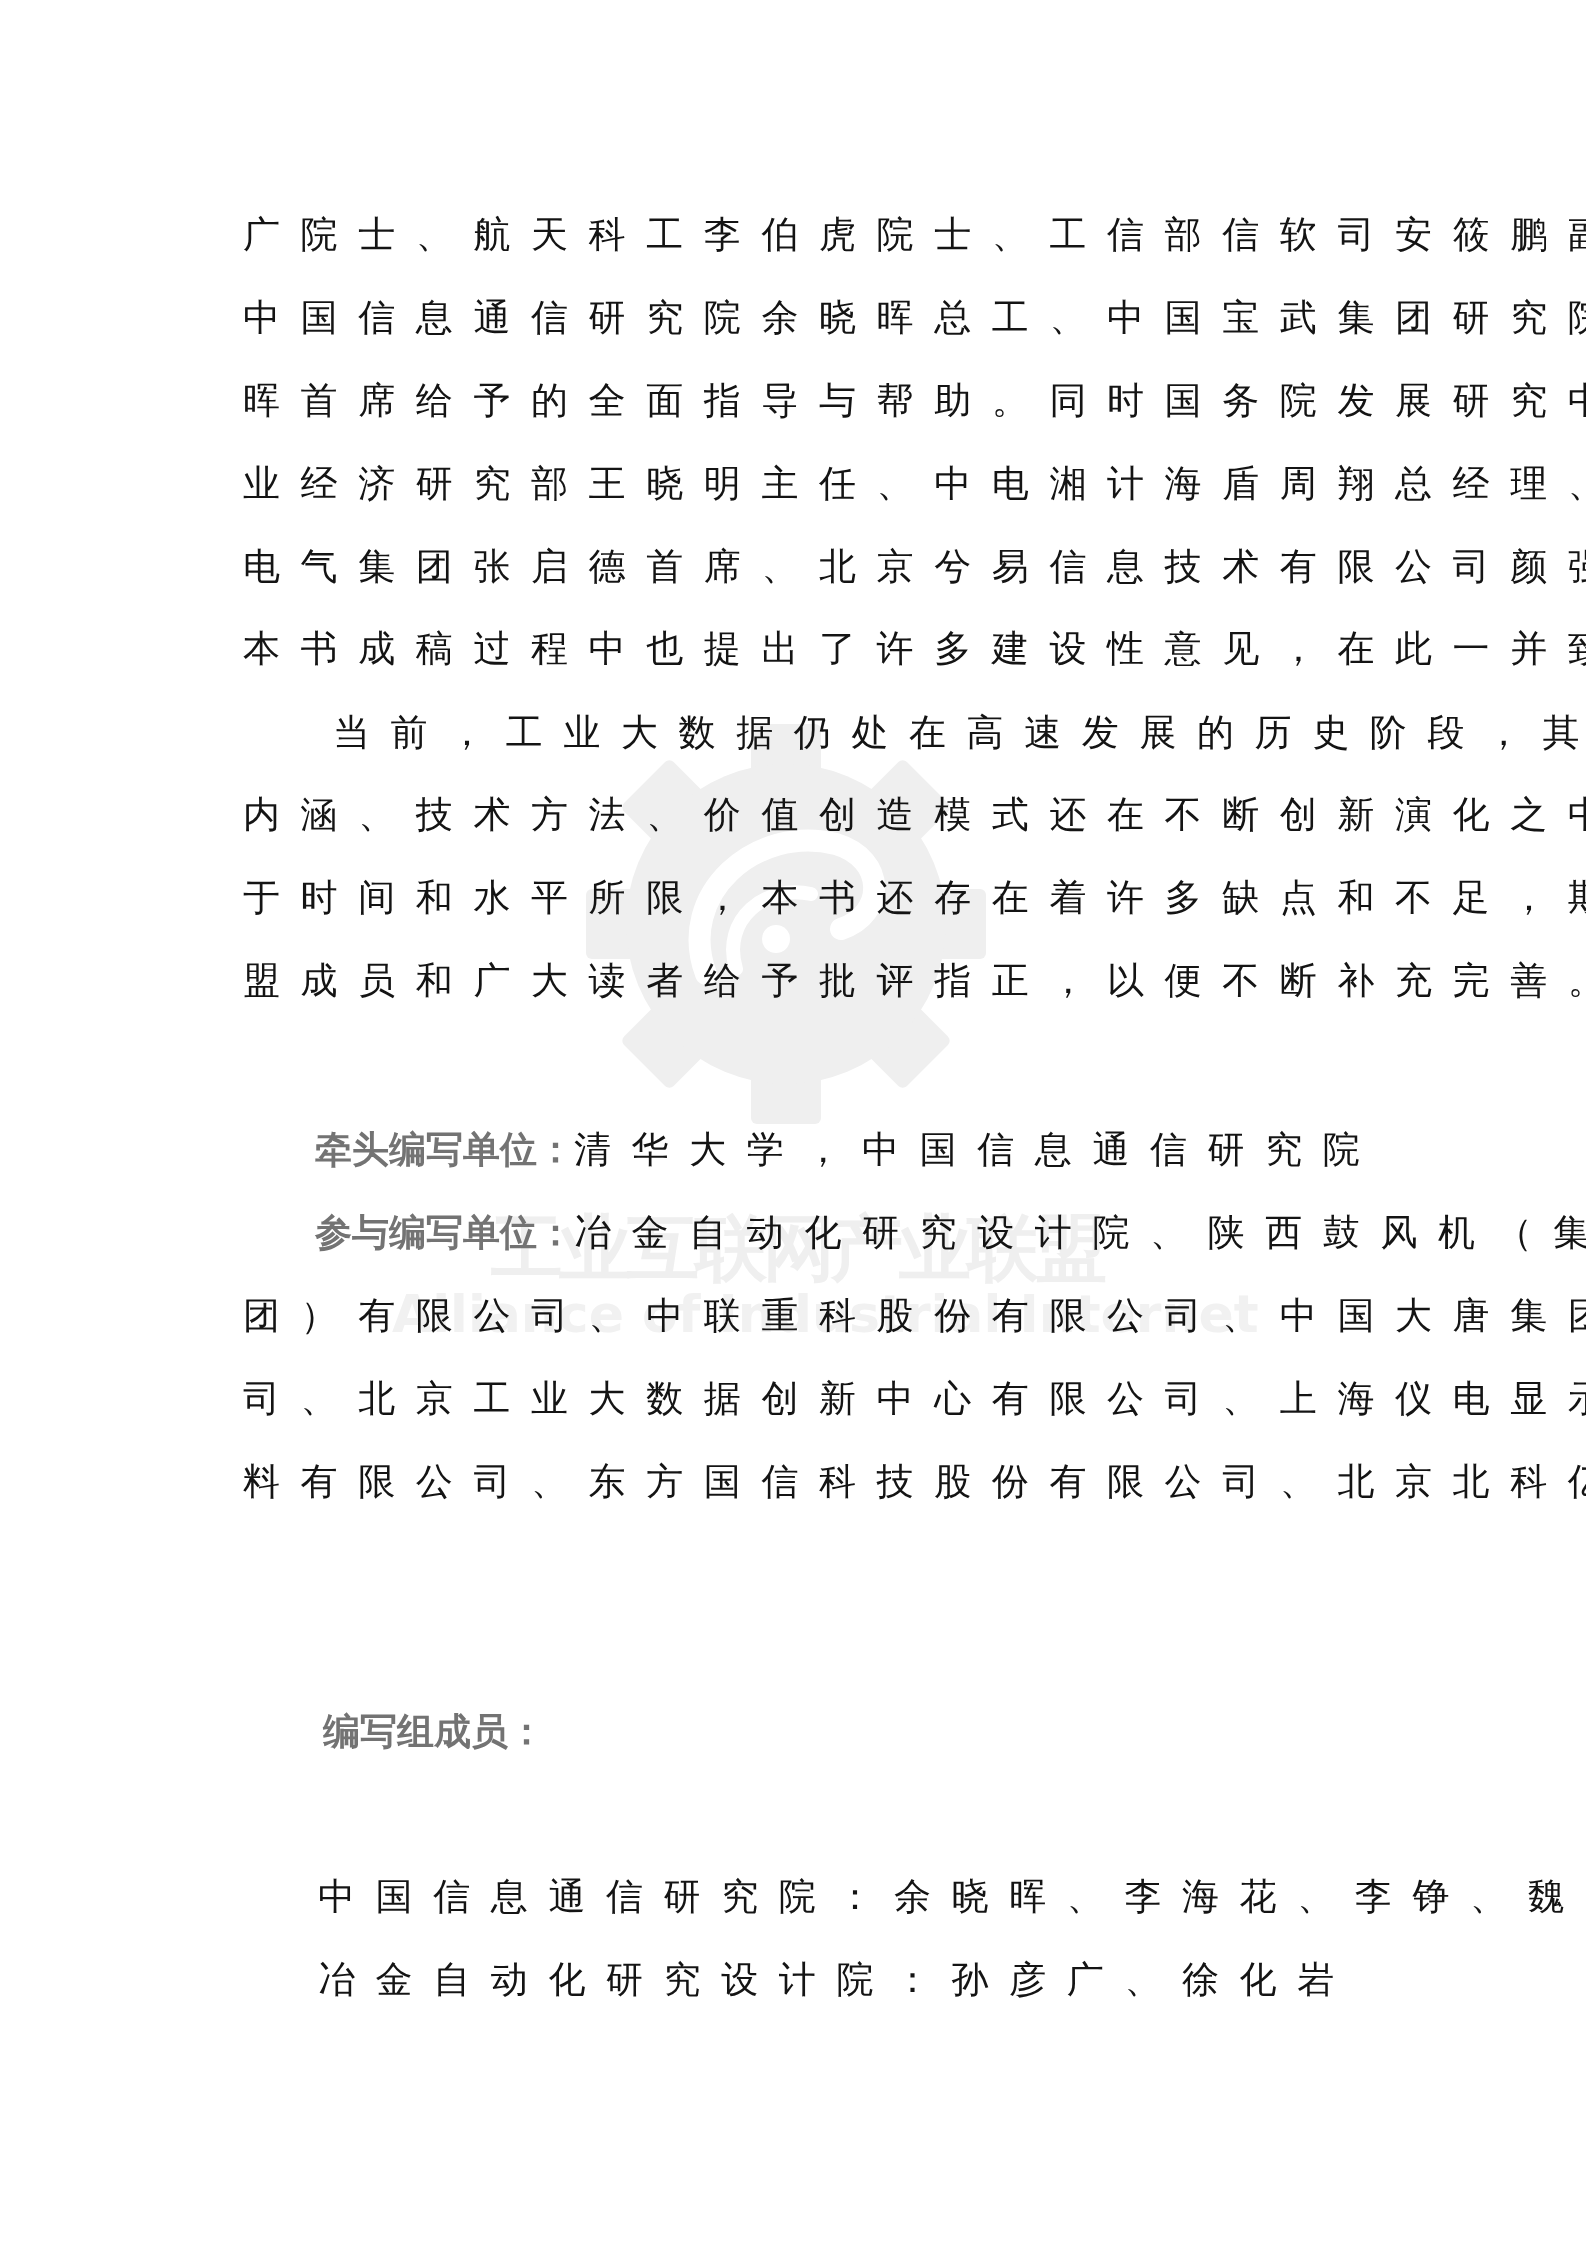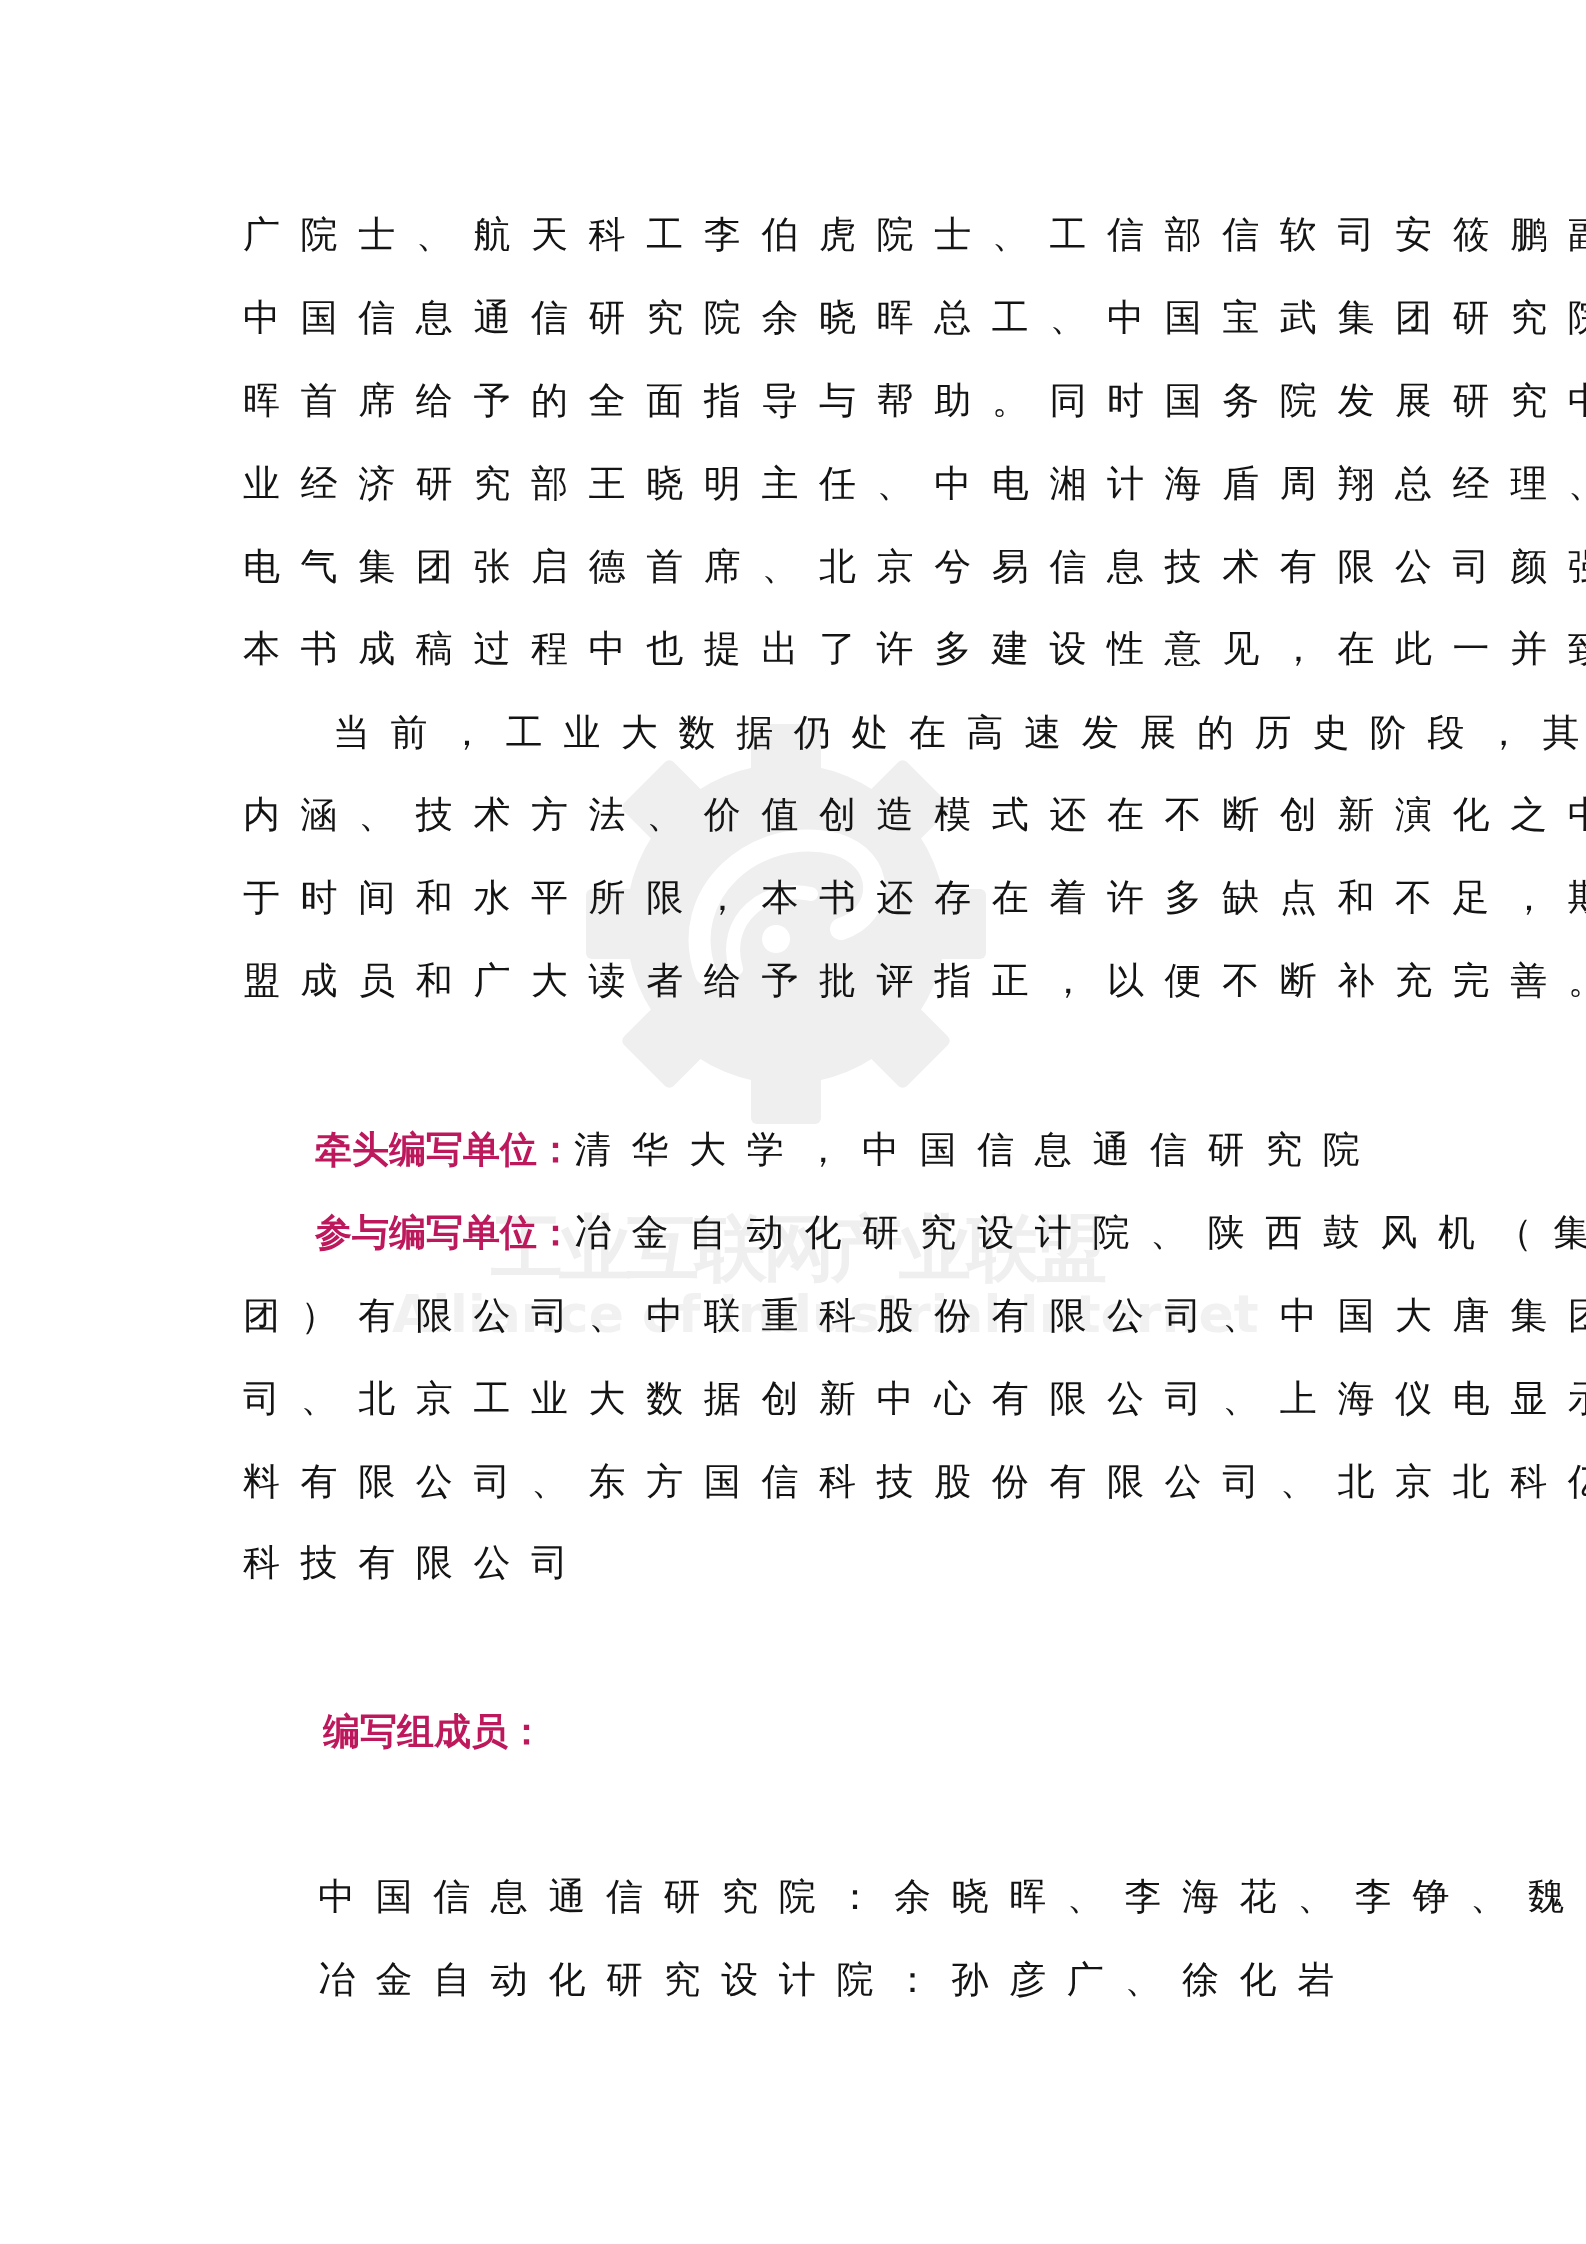--- a/index.html
+++ b/index.html
@@ -71,21 +71,21 @@
       letter-spacing: 20.6px;
       white-space: nowrap;
       z-index: 1;
       color: #141414;
     }
     .bold-label {
       font-family: Liberation Serif, serif;
       font-weight: bold;
       letter-spacing: 0px;
       font-size: 37px;
-      color: #be185d;
+      color: #737373;
     }
     .plain {
       letter-spacing: 20.6px;
       margin-top: 30px;
     }
   </style>
 </head>
 <body>
 
 <div class="page">
@@ -133,21 +133,20 @@
   <div class="line" style="left:315px; top:1120px; letter-spacing:0;">
     <span class="bold-label">牵头编写单位：</span><span class="plain">清华大学，中国信息通信研究院</span>
   </div>
 
   <div class="line" style="left:315px; top:1203px; letter-spacing:0;">
     <span class="bold-label">参与编写单位：</span><span class="plain">冶金自动化研究设计院、陕西鼓风机（集</span>
   </div>
   <div class="line" style="left:243px; top:1286px;">团）有限公司、中联重科股份有限公司、中国大唐集团公</div>
   <div class="line" style="left:243px; top:1369px;">司、北京工业大数据创新中心有限公司、上海仪电显示材</div>
   <div class="line" style="left:243px; top:1452px;">料有限公司、东方国信科技股份有限公司、北京北科亿力</div>
-  <div class="line" style="left:243px; top:1533px;">科技有限公司</div>
 
   <div class="line" style="left:317px; top:1702px; letter-spacing:0;margin-left:6px;">
     <span class="bold-label">编写组成员：</span>
   </div>
   <div class="line" style="left:318px; top:1867px;">中国信息通信研究院：余晓晖、李海花、李铮、魏凯</div>
   <div class="line" style="left:318px; top:1950px;">冶金自动化研究设计院：孙彦广、徐化岩</div>
 
 </div>
 
 </body></html>

